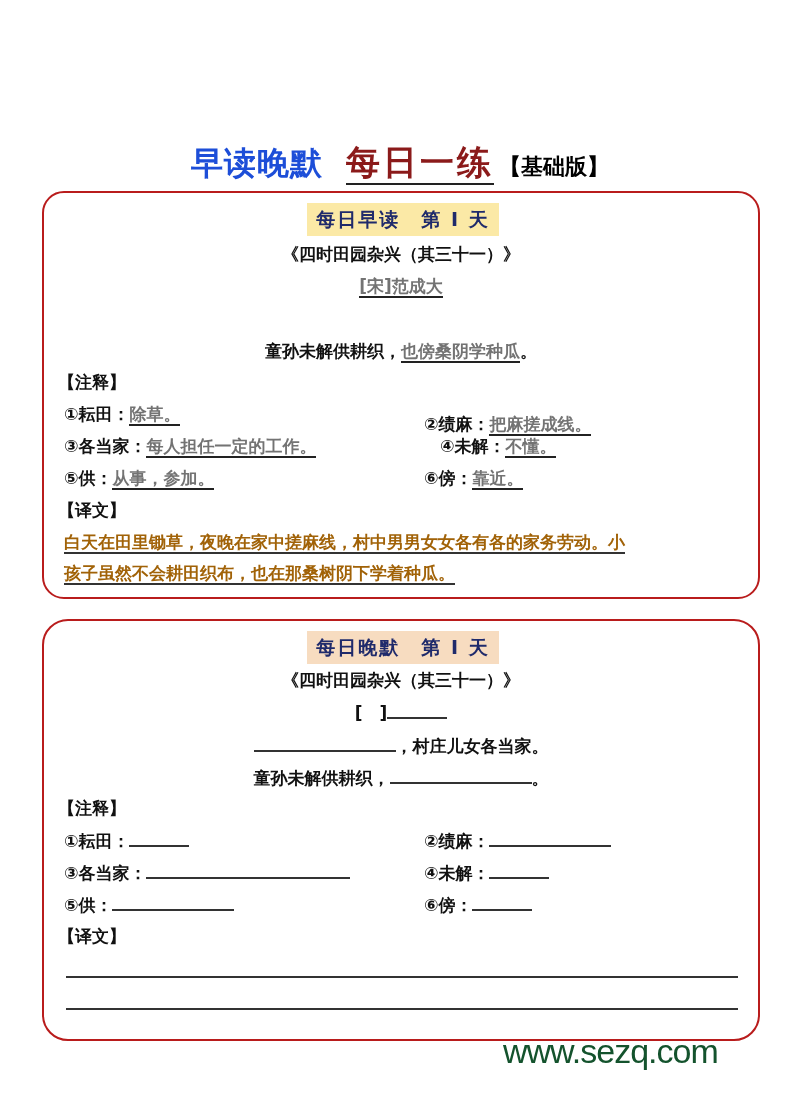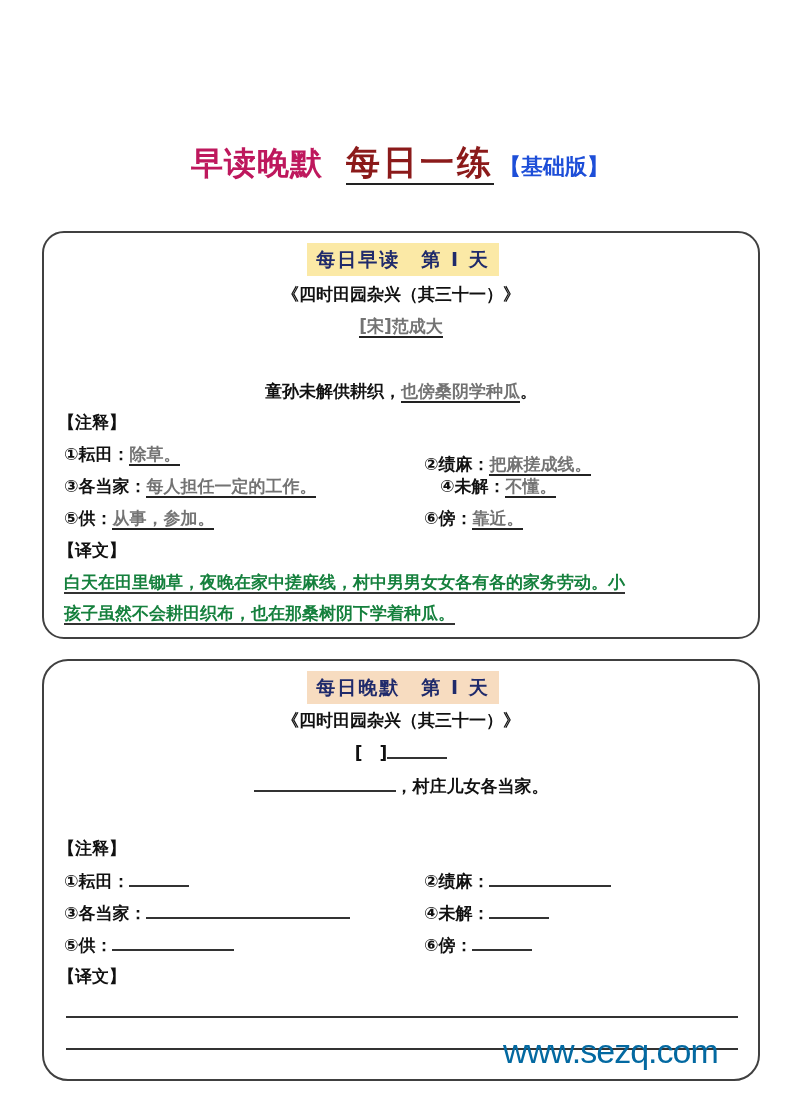--- a/index.html
+++ b/index.html
@@ -1,38 +1,38 @@
 <!DOCTYPE html>
 <html><head>
   <meta charset="utf-8">
   <style>
     html, body { margin:0; padding:0; }
     body { width:800px; height:1103px; background:#ffffff; position:relative; overflow:hidden;
       font-family:"DejaVu Sans", sans-serif; color:#111; }
     .title-row { position:absolute; top:140px; left:0; width:800px; text-align:center; white-space:nowrap; }
-    .t-black { font-family:"DejaVu Serif", serif; font-size:32px; font-weight:bold; color:#be185d; letter-spacing:1px; }
+    .t-black { font-family:"DejaVu Serif", serif; font-size:32px; font-weight:bold; color:#1d4ed8; letter-spacing:1px; }
     .t-red { font-family:"DejaVu Serif", serif; font-size:34px; font-weight:bold; color:#8b1a1a; margin-left:18px; letter-spacing:3px;
       border-bottom:2px solid #222; padding-bottom:1px; }
-    .t-bracket { font-family:Liberation Mono, monospace; font-size:22px; font-weight:bold; color:#1d4ed8; }
-    .card { position:absolute; left:42px; width:718px; border:2px solid #404040; border-radius:22px; background:#fff; box-sizing:border-box;margin-top:40px; }
+    .t-bracket { font-family:Liberation Mono, monospace; font-size:22px; font-weight:bold; color:#000000; }
+    .card { position:absolute; left:42px; width:718px; border:2px solid #b91c1c; border-radius:22px; background:#fff; box-sizing:border-box; }
     .card1 { top:191px; height:408px; }
     .card2 { top:619px; height:422px;border-radius:26px; }
     .tag { position:absolute; left:263px; width:192px; height:33px; line-height:33px; text-align:center;
       font-size:19px; font-weight:bold; color:#1f2a6b; letter-spacing:2px; }
     .tag1 { top:10px; background:#fbe9a6; }
     .tag2 { top:10px; background:#f7dcc0; }
     .center { position:absolute; left:0; width:100%; text-align:center; font-size:17px; font-weight:bold; white-space:nowrap; }
     .blue { color:#737373; }
     .ul { border-bottom:2px solid #222; }
     .row { position:absolute; font-size:17px; font-weight:bold; white-space:nowrap; }
     .blank { display:inline-block; border-bottom:2px solid #333; height:16px; vertical-align:baseline; }
-    .trans { position:absolute; left:20px; width:680px; font-size:17px; font-weight:bold; color:#15803d; line-height:31px; }
+    .trans { position:absolute; left:20px; width:680px; font-size:17px; font-weight:bold; color:#a16207; line-height:31px; }
     .trans span { border-bottom:2px solid #333; }
     .wline { position:absolute; left:22px; width:672px; border-top:2px solid #333; }
-    .watermark { position:absolute; left:503px; top:1032px; font-family:"Liberation Sans", sans-serif; font-size:34px; color:#0369a1; letter-spacing:-1px; }
+    .watermark { position:absolute; left:503px; top:1032px; font-family:"Liberation Sans", sans-serif; font-size:34px; color:#14532d; letter-spacing:-1px; }
   </style>
 </head>
 <body>
 
 <div class="title-row">
   <span class="t-black">早读晚默</span>
   <span class="t-red">每日一练</span>
   <span class="t-bracket">【基础版】</span>
 </div>
 
@@ -62,20 +62,23 @@
 
 <div class="card card2">
   <div class="tag tag2">每日晚默　第 I 天</div>
   <div class="center" style="top:48px;">《四时田园杂兴（其三十一）》</div>
   <div class="center" style="top:80px;">
     <span>[　]</span><span class="blank" style="width:60px;"></span>
   </div>
   <div class="center" style="top:113px;">
     <span class="blank" style="width:142px;"></span><span>，村庄儿女各当家。</span>
   </div>
+  <div class="center" style="top:145px;">
+    <span>童孙未解供耕织，</span><span class="blank" style="width:142px;"></span><span>。</span>
+  </div>
 
   <div class="row" style="left:14px; top:176px;">【注释】</div>
   <div class="row" style="left:20px; top:208px;"><span>①耘田：</span><span class="blank" style="width:60px;"></span></div>
   <div class="row" style="left:380px; top:208px;"><span>②绩麻：</span><span class="blank" style="width:122px;"></span></div>
   <div class="row" style="left:20px; top:240px;"><span>③各当家：</span><span class="blank" style="width:204px;"></span></div>
   <div class="row" style="left:380px; top:240px;"><span>④未解：</span><span class="blank" style="width:60px;"></span></div>
   <div class="row" style="left:20px; top:272px;"><span>⑤供：</span><span class="blank" style="width:122px;"></span></div>
   <div class="row" style="left:380px; top:272px;"><span>⑥傍：</span><span class="blank" style="width:60px;"></span></div>
 
   <div class="row" style="left:14px; top:304px;">【译文】</div>

